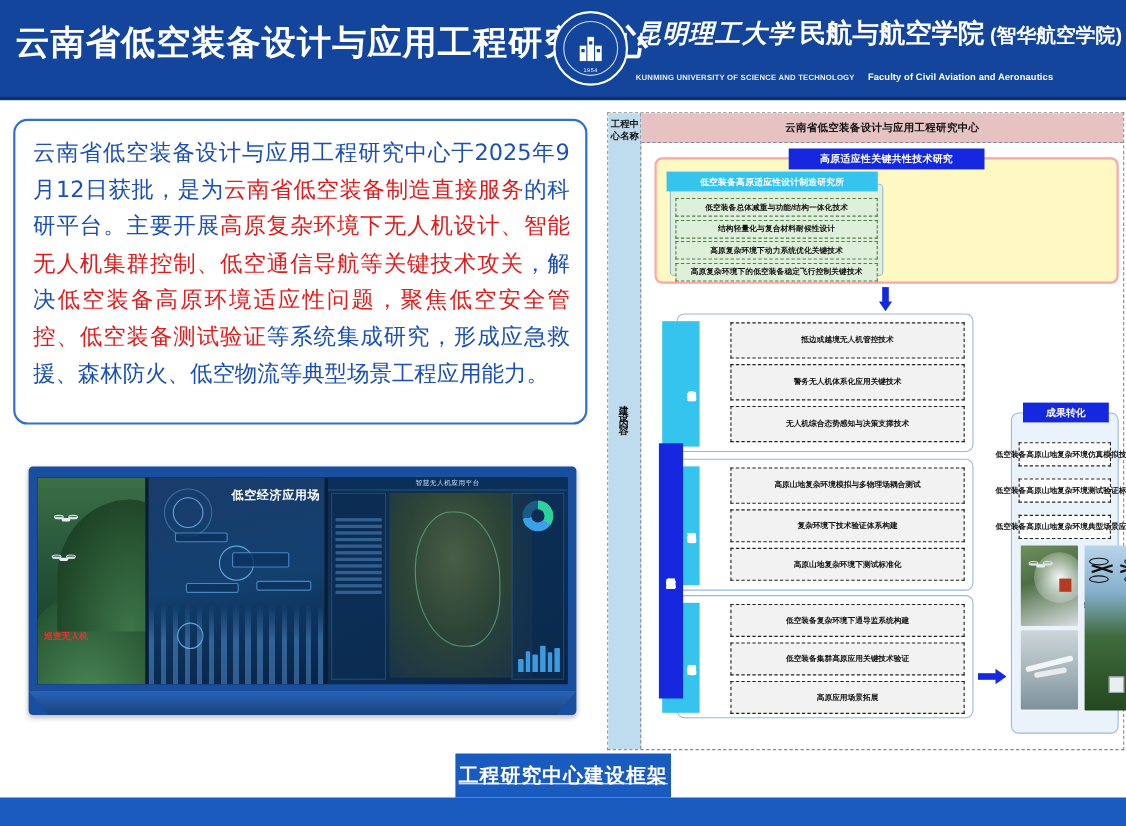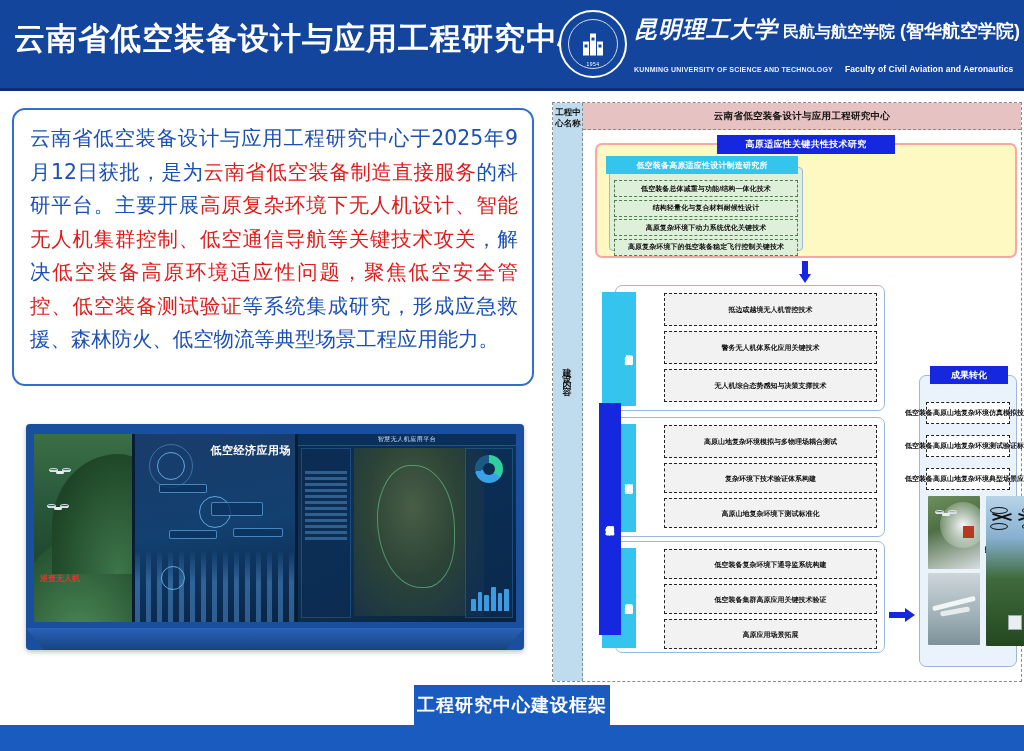--- a/index.html
+++ b/index.html
@@ -47,21 +47,21 @@
     font-size:5px;color:#fff;letter-spacing:.5px;
   }
   #logo-text{display:flex;flex-direction:column;justify-content:center;text-align:right;}
   #logo-line1{display:flex;align-items:baseline;gap:5px;white-space:nowrap;}
   #uni-cn{
     font-size:23px;font-weight:bold;color:#ffffff;
     font-family:"DejaVu Serif","Liberation Serif",serif;
     font-style:italic;letter-spacing:1px;
   }
   #fac-cn{
-    font-size:16px;font-weight:bold;color:#ffffff;letter-spacing:0px;
+    font-size:24px;font-weight:bold;color:#ffffff;letter-spacing:0px;
   }
   #fac-cn2{font-size:18px;font-weight:bold;color:#ffffff;}
   #logo-line2{display:flex;align-items:baseline;gap:12px;margin-top:19px;white-space:nowrap;}
   #uni-en{font-size:7px;color:#e7edf8;letter-spacing:.2px;font-weight:bold;}
   #fac-en{font-size:8.5px;color:#ffffff;letter-spacing:.1px;font-weight:bold;}
 
   
   #intro-card{
     position:absolute;left:12px;top:108px;width:522px;height:278px;
     background:#ffffff;border:2px solid #2f6fd0;border-radius:13px;
@@ -337,20 +337,21 @@
     position:absolute;left:0;bottom:0;width:1024px;height:26px;
     background:#1a5bbf;
   }
   #footer-title{
     position:absolute;left:50%;transform:translateX(-50%);
     bottom:26px;width:196px;height:40px;
     background:#1a5bbf;
     display:flex;align-items:center;justify-content:center;
     color:#ffffff;font-size:18px;font-weight:bold;letter-spacing:1px;
     box-shadow:2px 2px 0 rgba(255,255,255,.55);
+    text-decoration:underline;
   }
 </style>
 </head>
 <body>
 
 <div id="header">
   <div id="header-title">云南省低空装备设计与应用工程研究中心</div>
 
   <div id="logo-wrap">
     <div class="seal">

